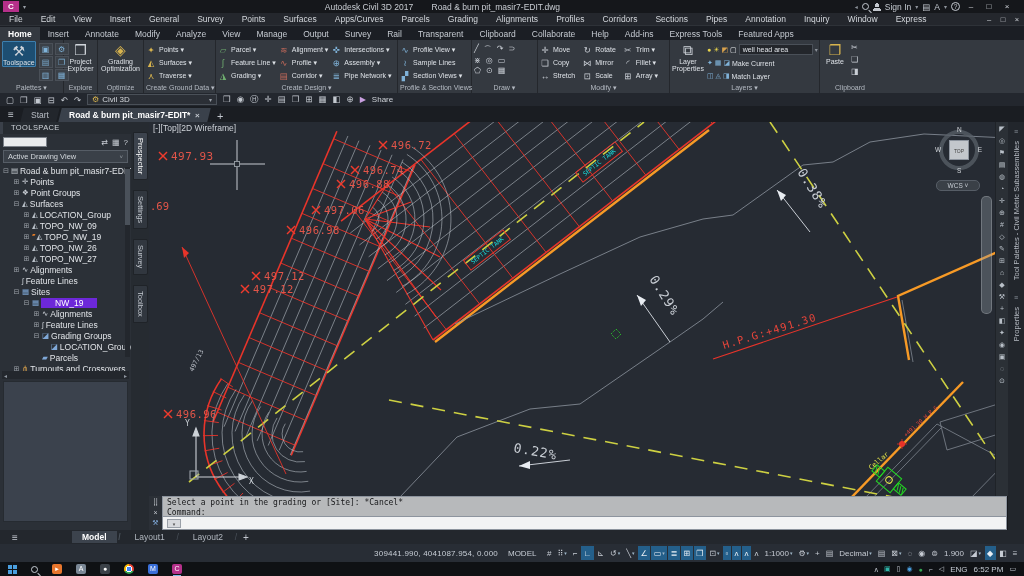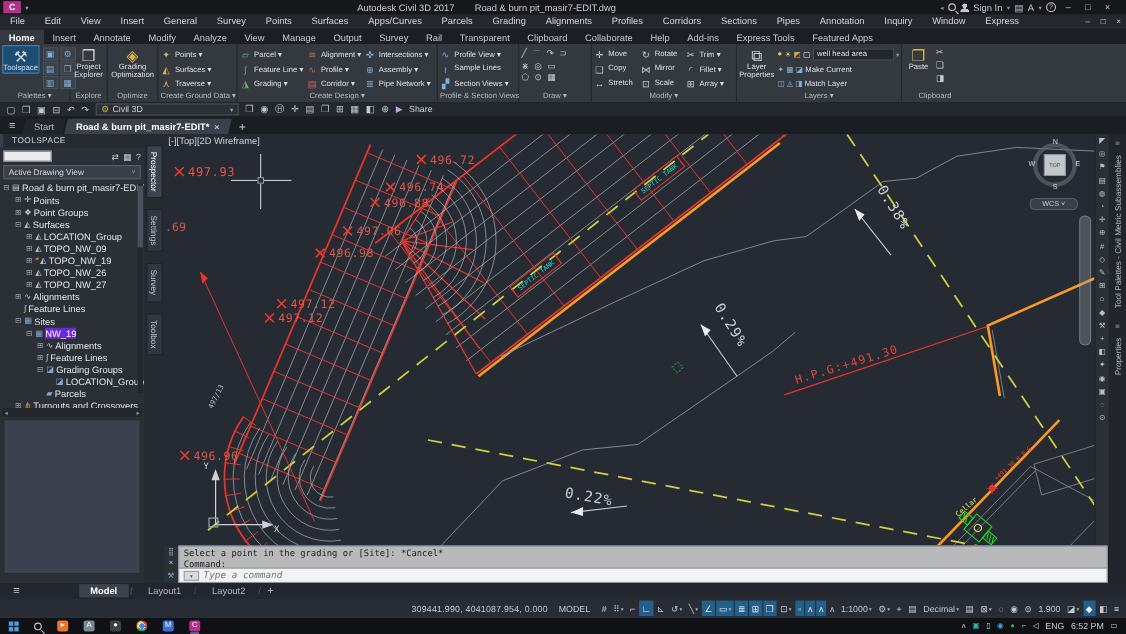--- a/index.html
+++ b/index.html
@@ -74,21 +74,21 @@
 .ts-content{width:131px;display:flex;flex-direction:column}
 .ts-title{height:12px;background:#262b31;color:#cfd4da;font-size:7.5px;line-height:12px;padding-left:8px;letter-spacing:.4px;border-left:3px solid #3a4049}
 .ts-toolbar{height:16px;display:flex;align-items:center;padding:0 3px;gap:3px}
 .ts-inputbox{width:44px;height:10px;background:#e9ebed;border:1px solid #7a8088}
 .ts-tbicons{margin-left:auto;display:flex;gap:4px}
 .ts-tbicons span{color:#c9ced5;font-size:8px}
 .ts-drop{height:13px;margin:0 3px;background:#3a4048;border:1px solid #565d66;color:#d3d7dc;font-size:7.5px;display:flex;align-items:center;padding:0 4px}
 .ts-drop .dcar{margin-left:auto;font-size:6px;color:#9aa0a8}
 .ts-tree{height:208px;overflow:hidden;position:relative;padding-top:2px}
 .trow{display:flex;align-items:center;gap:2px;height:11px;font-size:8.5px;color:#e2e5e9;white-space:nowrap}
-.trow.selected .tlb{background:#6d28d9;color:#fff;padding:0 0}
+.trow.selected .tlb{background:#6d28d9;color:#fff;padding:0 14px}
 .texp{width:7px;font-size:7px;color:#9aa0a8;text-align:center}
 .tic{font-size:7.5px}
 .trow.flag .tic::before{content:"▰";color:#e07b28;font-size:4.5px;vertical-align:top;margin-right:1px}
 .ts-vscroll{position:absolute;right:1px;top:4px;width:5px;height:190px;background:#23272d}
 .ts-vscroll::before{content:"";position:absolute;top:2px;left:0;width:5px;height:56px;background:#4a515a}
 .ts-hscroll{height:8px;margin:0 2px;background:#23272d;display:flex;justify-content:space-between;align-items:center;font-size:6px;color:#8d949e;padding:0 2px}
 .ts-detail{flex:1;margin:2px 3px 8px 3px;background:#3b424d;border:1px solid #262b31}
 .ts-strip{width:18px;background:#262b31;display:flex;flex-direction:column;align-items:center}
 .tstab{writing-mode:vertical-rl;font-size:7.5px;color:#c3c8cf;padding:5px 2px;background:#31373f;border:1px solid #1f2328;border-radius:0 2px 2px 0;margin-top:10px;white-space:nowrap}
 .tstab.active{background:#3c434d;color:#fff}
@@ -918,21 +918,20 @@
       <span>×</span>
       <span class="wr">⚒</span>
     </div>
     <div class="cmd-body">
       <div class="cmd-hist">
         <div>Select a point in the grading or [Site]: *Cancel*</div>
         <div>Command:</div>
       </div>
       <div class="cmd-input">
         <span class="cmd-ic">▾</span>
-        <input type="text" placeholder="Type a command" style="">
       </div>
     </div>
   </div>
 
   <div class="band layouttabs">
     <span class="lt-menu">≡</span>
     <span style="display:flex;gap:8px;margin-left:40px">
 
     <span class="ltab active">Model</span>
         <span class="ltab">Layout1</span>

